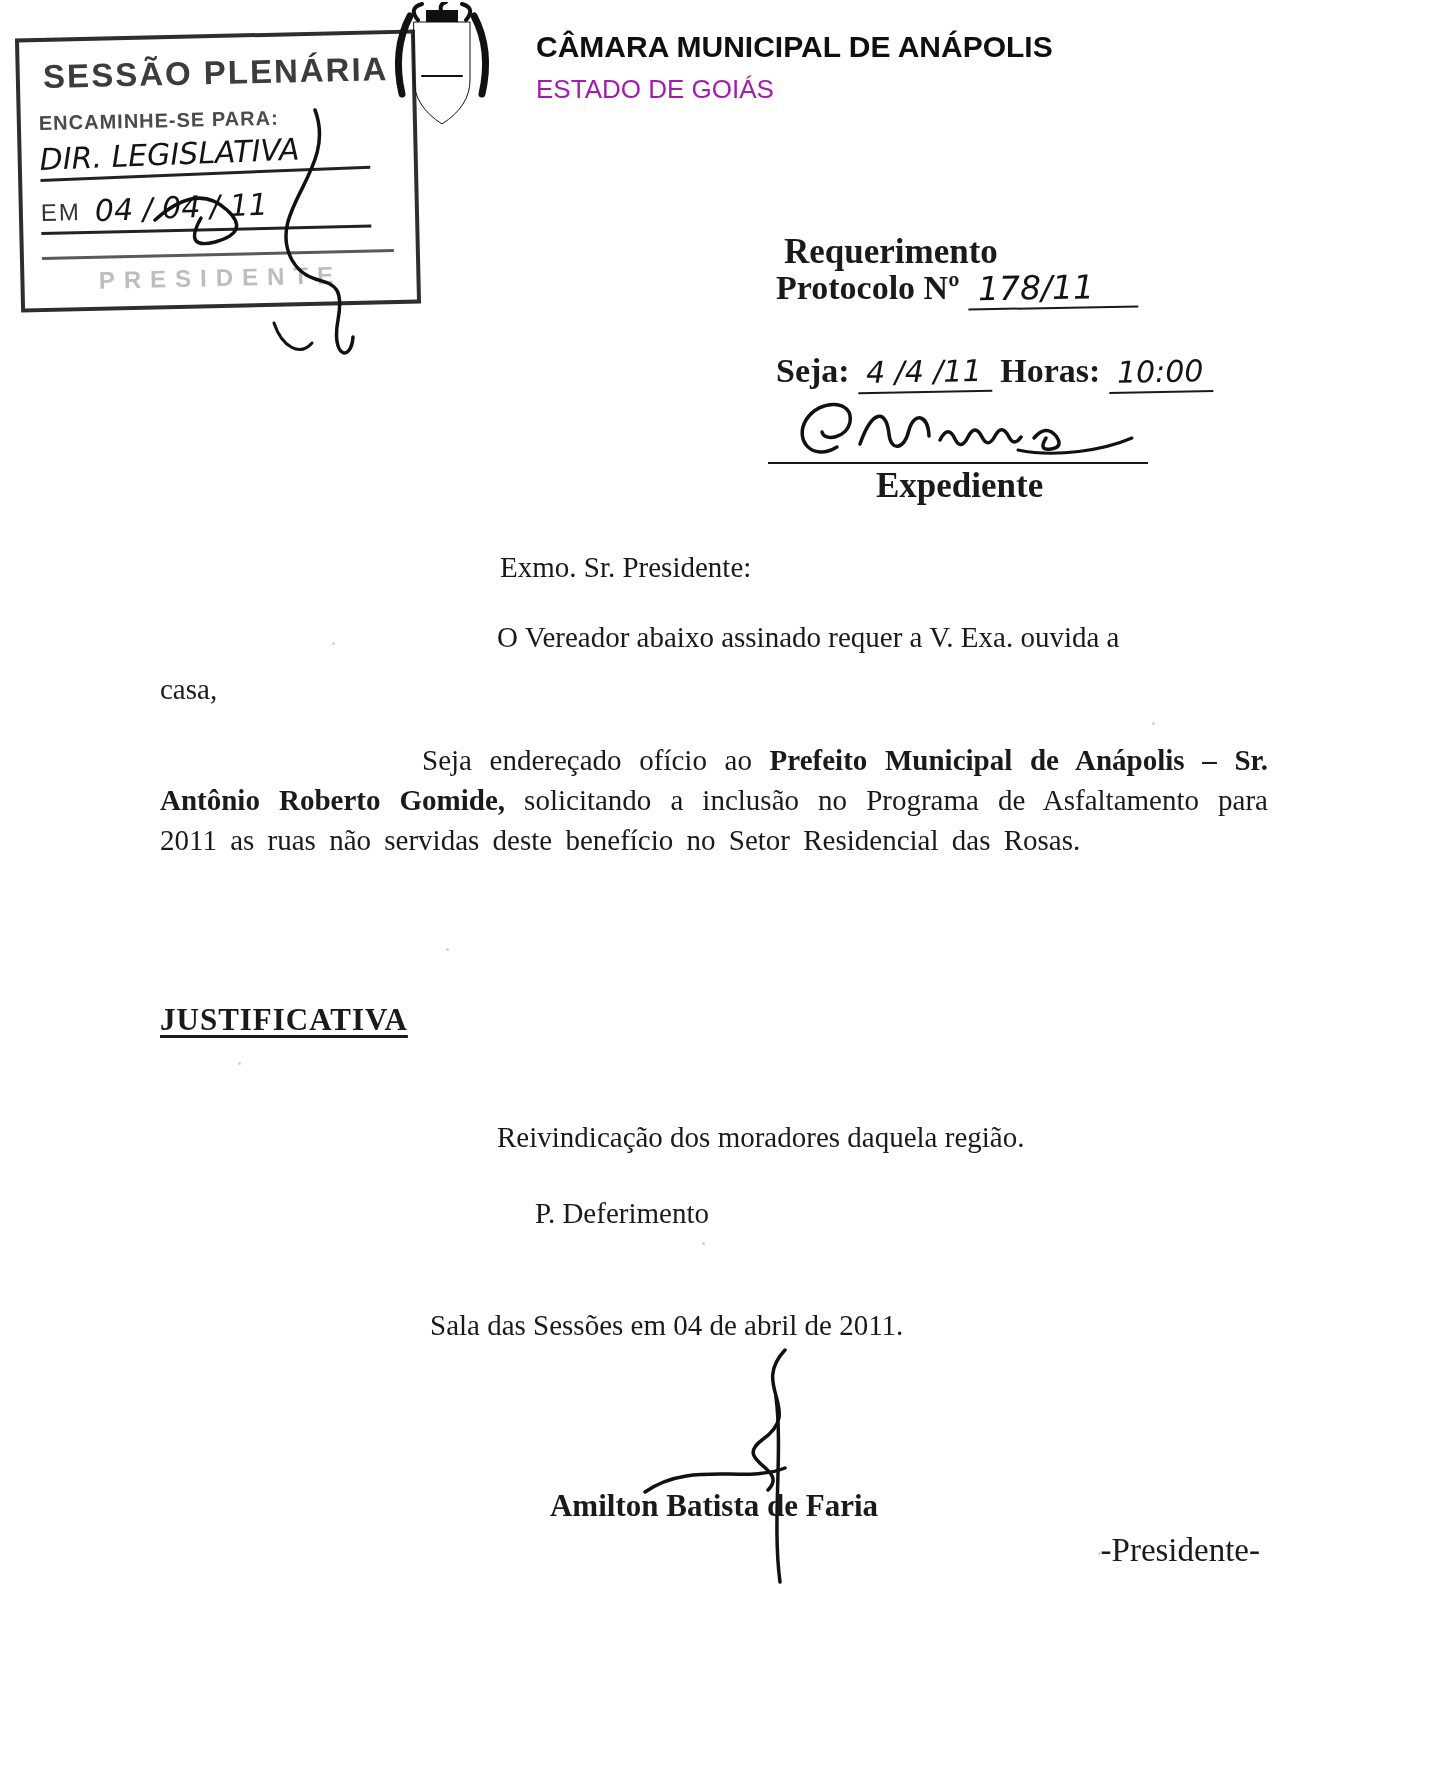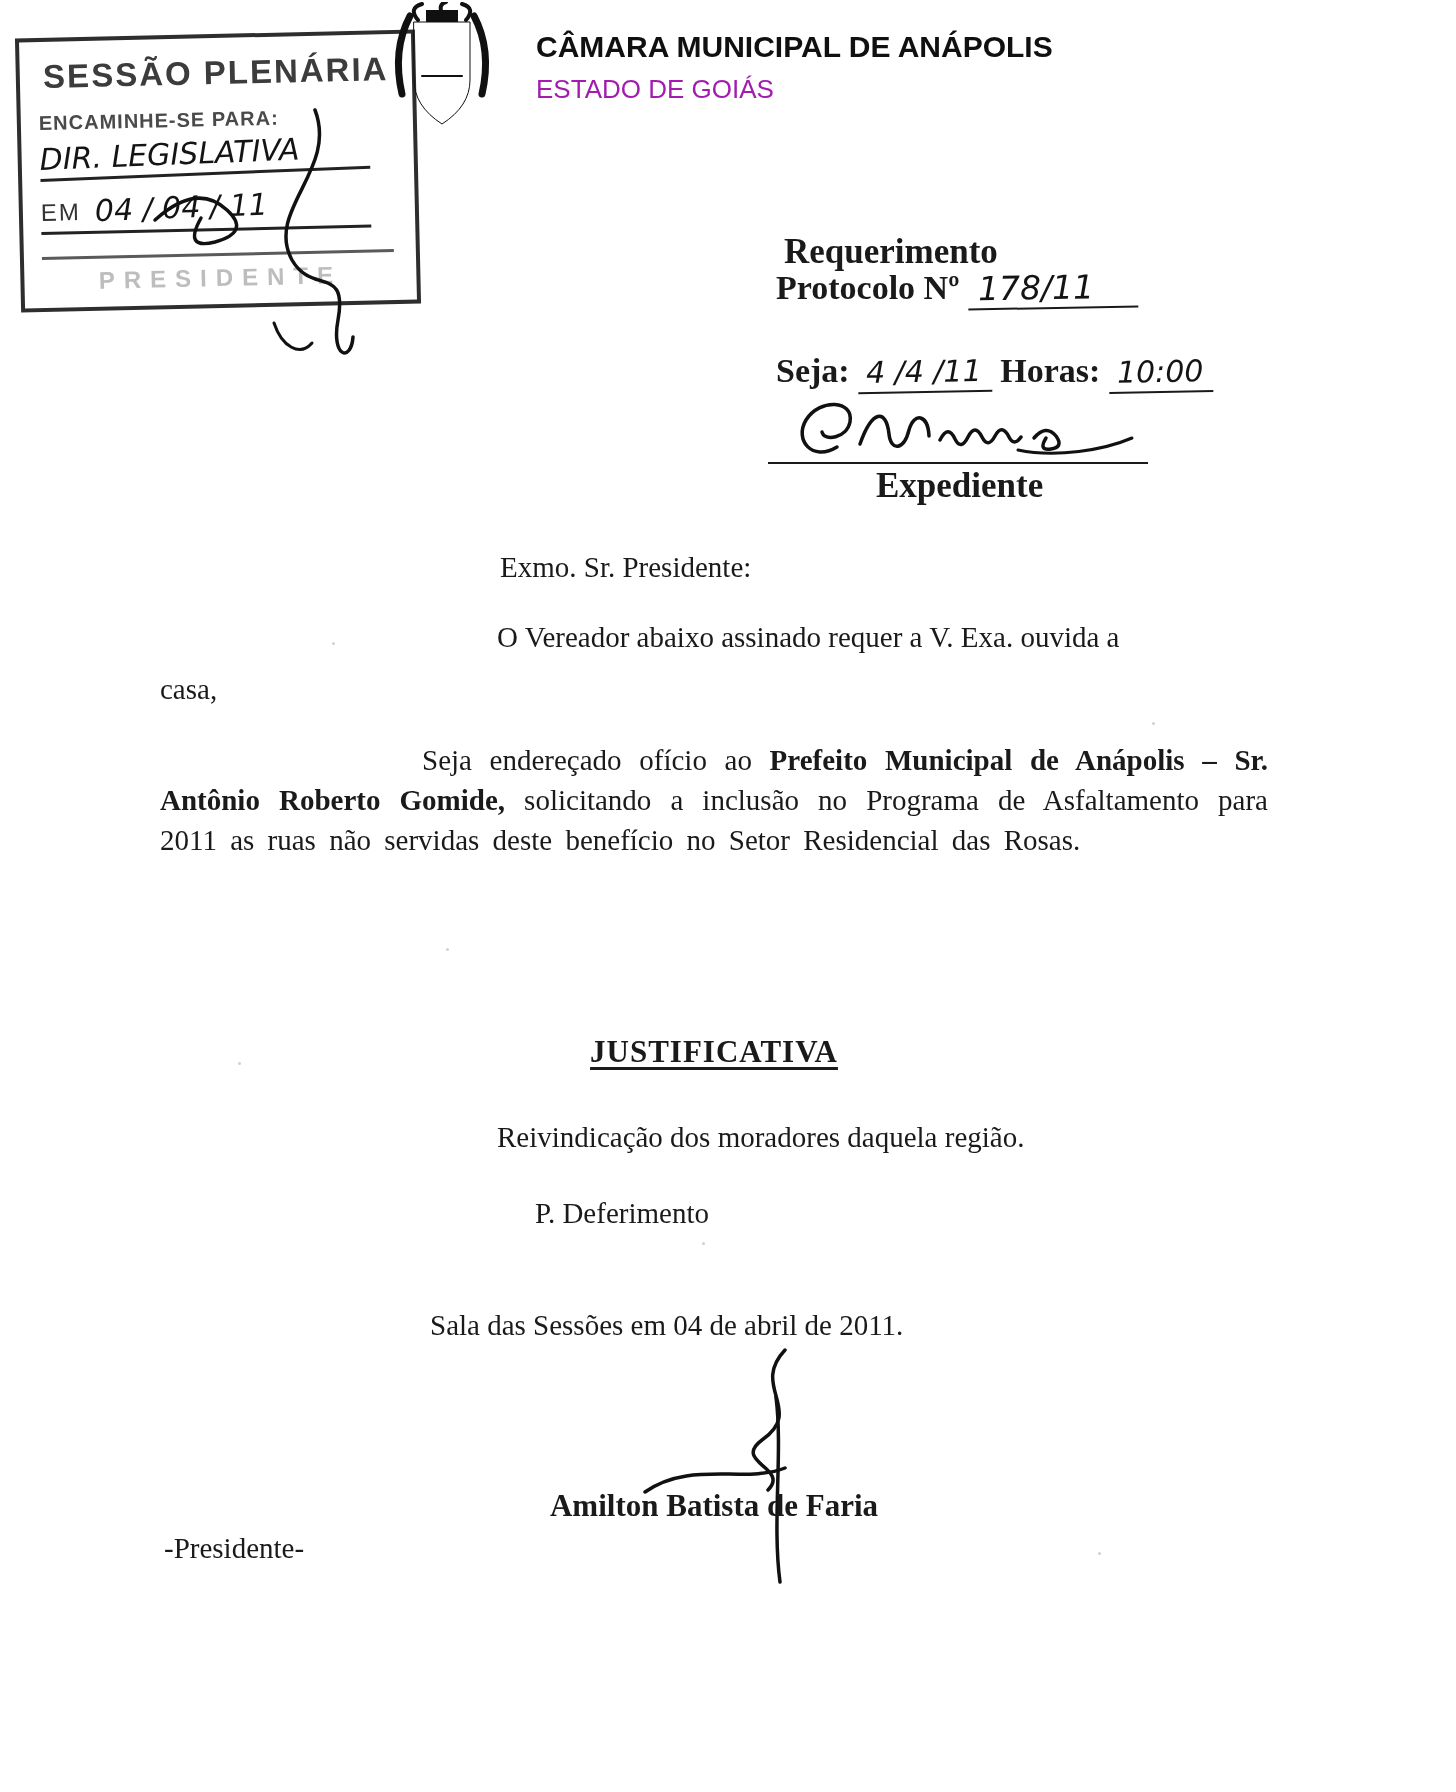--- a/index.html
+++ b/index.html
@@ -122,42 +122,40 @@
   .paragraph2 {
     position: absolute; left: 160px; top: 740px;
     width: 1108px;
     text-align: justify;
     text-indent: 262px;
     line-height: 1.38;
     word-spacing: 6px;
   }
   .section-title-wrap {
     position: absolute; left: 160px; top: 1002px; width: 1108px;
-    text-align: center;
-    margin-top: 32px;
   }
   .section-title {
     font-size: 31px; font-weight: bold;
     text-decoration: underline;
     text-underline-offset: 5px;
     letter-spacing: 1px;
   }
   .justification-line { position: absolute; left: 497px; top: 1118px; }
   .approval-line { position: absolute; left: 535px; top: 1194px; }
   .place-date-line { position: absolute; left: 430px; top: 1306px; }
 
   
   .bottom-sig { position: absolute; left: 600px; top: 1342px; }
   .signer-name {
     position: absolute; left: 160px; top: 1488px; width: 1108px;
     text-align: center; font-size: 31px; font-weight: bold;
   }
   .signer-role {
-    position: absolute; left: 164px; top: 1532px; width: 1108px;
-    text-align: left; font-size: 29px;
+    position: absolute; left: 152px; top: 1532px; width: 1108px;
+    text-align: right; font-size: 33px;
   }
 
   
   .dot {
     position: absolute; width: 3px; height: 3px;
     border-radius: 50%; background: #9a9a9a; opacity: .45;
   }
   svg path { stroke: #111; fill: none; stroke-linecap: round; stroke-linejoin: round; }
 </style>
 </head>

